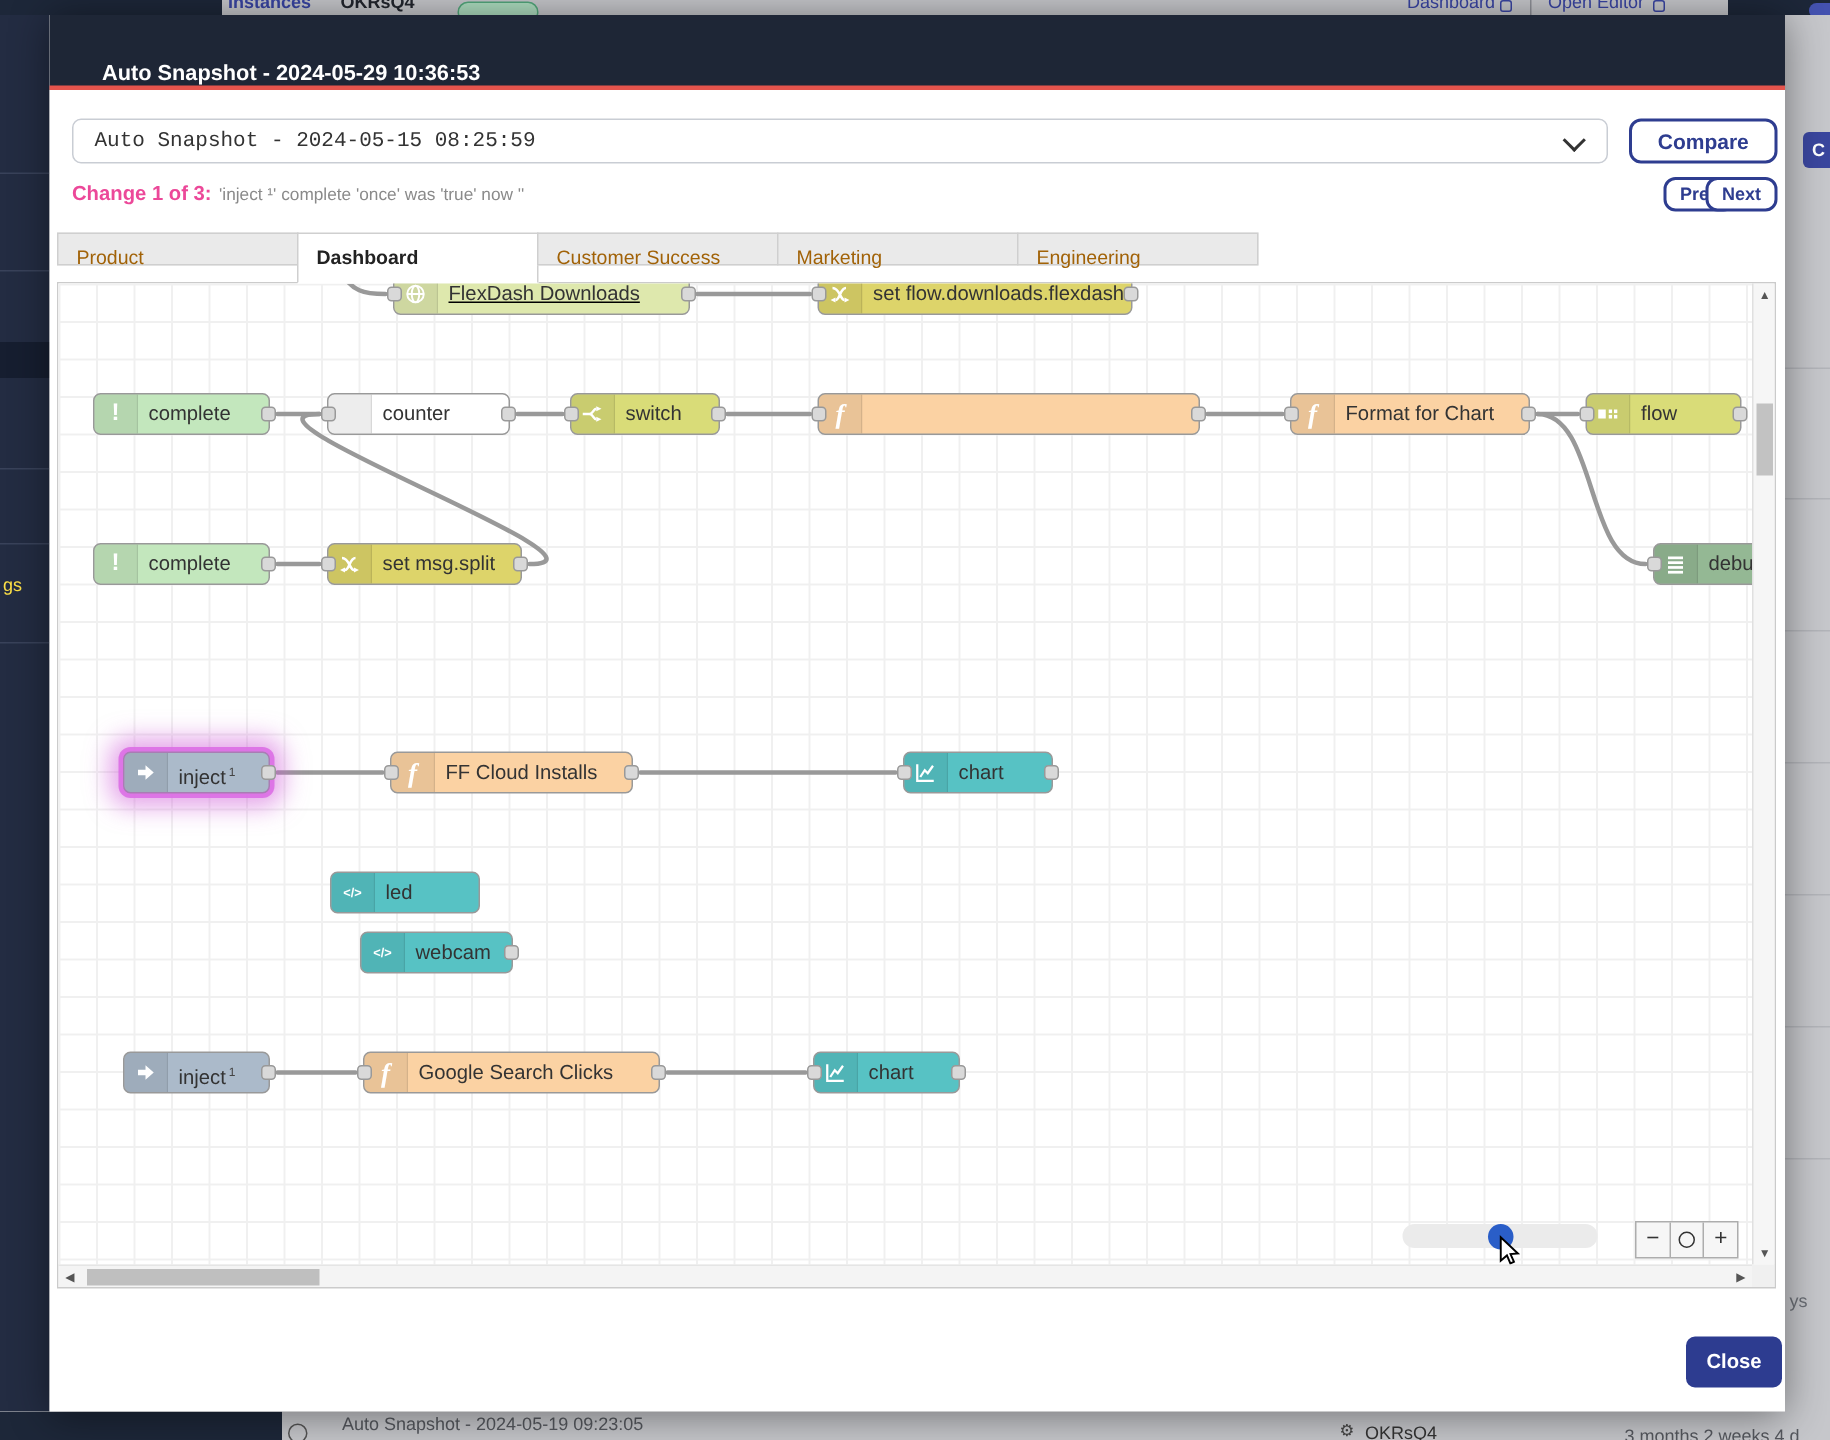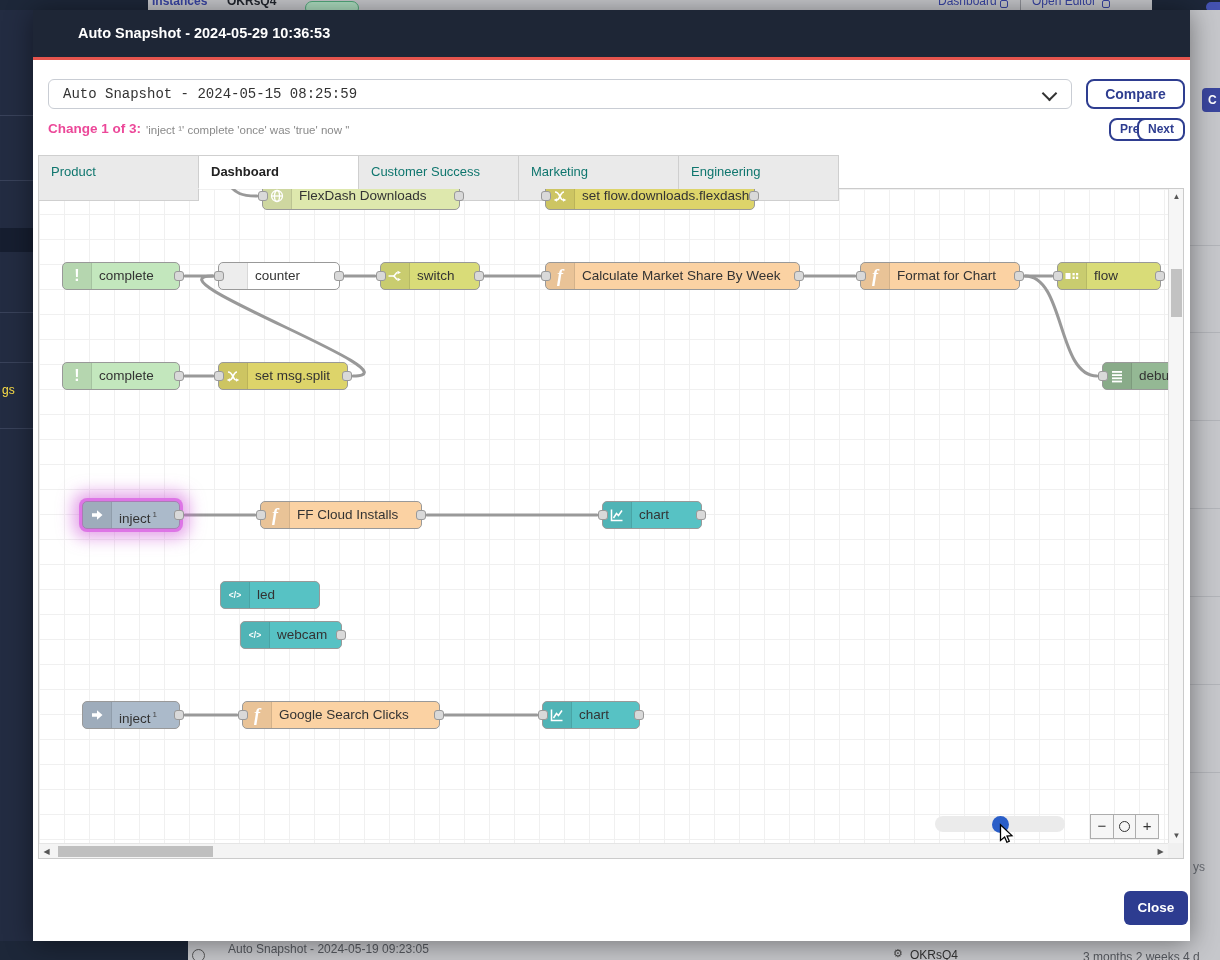--- a/index.html
+++ b/index.html
@@ -34,33 +34,33 @@
   .bottomstrip .darkblock{position:absolute;left:0;top:0;width:188px;height:19px;background:#1d2739;}
   .clockcirc{position:absolute;left:192px;top:8px;width:13px;height:13px;border:1.5px solid #555;border-radius:50%;box-sizing:border-box;}
   .fsnap{position:absolute;left:228px;top:1px;font-size:12px;color:#55585e;white-space:nowrap;}
   .fgear{position:absolute;left:893px;top:6px;font-size:11px;color:#444;}
   .fproj{position:absolute;left:910px;top:7px;font-size:12px;color:#333;}
   .fage{position:absolute;left:1083px;top:9px;font-size:12px;color:#55585e;white-space:nowrap;}
 
   
   .modal{left:33px;top:10px;width:1157px;height:931px;background:#fff;box-shadow:0 2px 26px rgba(0,0,0,.45);}
   .modal-header{position:absolute;left:0;top:0;width:100%;height:47px;background:#1e2636;border-bottom:3px solid #e5544d;box-sizing:content-box;}
-  .modal-title{position:absolute;left:35px;top:0;line-height:47px;color:#fff;font-size:14.5px;font-weight:bold;margin-left:10px;}
+  .modal-title{position:absolute;left:35px;top:16px;line-height:47px;color:#fff;font-size:14.5px;font-weight:bold;}
 
   .select{position:absolute;left:15px;top:69px;width:1024px;height:30px;border:1px solid #c9cdd4;border-radius:6px;box-sizing:border-box;background:#fff;font-size:14px;color:#333;line-height:28px;padding-left:14px;cursor:pointer;font-family:Liberation Mono, monospace;}
   .select .chev{position:absolute;right:16px;top:8px;width:9px;height:9px;border-right:2px solid #333;border-bottom:2px solid #333;transform:rotate(45deg);}
   .btn{position:absolute;border:2px solid #2e3d90;border-radius:8px;background:#fff;color:#2e3d90;font-weight:bold;text-align:center;box-sizing:border-box;cursor:pointer;font-family:"Liberation Sans",sans-serif;}
   .btn.compare{left:1053px;top:69px;width:99px;height:30px;font-size:14px;line-height:26px;}
   .btn.prev{left:1048px;top:108px;width:48px;height:23px;font-size:12px;line-height:19px;margin-left:28px;}
   .btn.next{left:1104px;top:108px;width:48px;height:23px;font-size:12px;line-height:19px;}
   .changelabel{position:absolute;left:15px;top:111px;font-size:13.5px;color:#ec4899;font-weight:600;}
   .changedetail{position:absolute;left:113px;top:114px;font-size:11.5px;color:#8a8a8a;}
 
   .tabbar{position:absolute;left:5px;top:145px;height:34px;display:flex;z-index:2;}
-  .tab{width:161px;height:46px;box-sizing:border-box;border:1px solid #cfcfcf;margin-right:-1px;background:#eaeaea;color:#0f766e;font-size:13px;line-height:31px;padding-left:12px;cursor:pointer;}
+  .tab{width:161px;height:22px;box-sizing:border-box;border:1px solid #cfcfcf;margin-right:-1px;background:#eaeaea;color:#a16207;font-size:13px;line-height:31px;padding-left:12px;cursor:pointer;}
   .tab.active{background:#fff;border-bottom:1px solid #fff;color:#222;font-weight:bold;height:34px;}
 
   .flow-wrap{position:absolute;left:5px;top:178px;width:1146px;height:671px;border:1px solid #cbcbcb;box-sizing:border-box;background:#fff;}
   .canvas{position:absolute;left:0;top:0;width:1129px;height:654px;overflow:hidden;
      background-image:linear-gradient(to right,#f0f0f0 1px,transparent 1px),linear-gradient(to bottom,#f0f0f0 1px,transparent 1px);
      background-size:25px 25px;background-color:#fff;}
   .wires{position:absolute;left:0;top:0;z-index:1;}
   .wires path{stroke:#999;stroke-width:3;fill:none;stroke-linecap:round;}
 
   .node{position:absolute;height:28px;border:1px solid #999;border-radius:5px;box-sizing:border-box;z-index:2;cursor:pointer;}
@@ -189,21 +189,21 @@
         <div class="zoomslider"></div>
         <div class="zoomthumb"></div>
         <svg class="cursor" width="22" height="22" viewBox="0 0 24 24">
           <path d="M6 2 L6 19 L10.5 15.2 L13 21 L15.6 19.9 L13.1 14.3 L18.5 13.8 Z" fill="#fff" stroke="#000" stroke-width="1.4"></path>
         </svg>
         <div class="zoombtns">
           <div class="zbtn">−</div>
           <div class="zbtn"><span class="zcircle"></span></div>
           <div class="zbtn">+</div>
         </div>
-      <div class="node" style="left: 223px; top: -7px; width: 198px; background: rgb(222, 232, 173);">
+      <div class="node" style="left: 223px; top: -7px; width: 198px; background: rgb(222, 232, 173); text-decoration: underline;">
             <div class="band">
               <svg viewBox="0 0 16 16" stroke="#fff" stroke-width="1.3" fill="none">
                 <circle cx="8" cy="8" r="5.5"></circle>
                 <ellipse cx="8" cy="8" rx="2.5" ry="5.5"></ellipse>
                 <path d="M2.5 8 H13.5"></path>
               </svg>
             </div>
             <span class="nlabel">FlexDash Downloads</span>
             <span class="port in"></span>
             <span class="port out"></span>
@@ -240,21 +240,20 @@
               </svg>
             </div>
             <span class="nlabel">switch</span>
             <span class="port in"></span>
             <span class="port out"></span>
           </div>
           <div class="node" style="left: 506px; top: 73px; width: 255px; background: rgb(251, 210, 163);">
             <div class="band">
               <span class="ig fx">f</span>
             </div>
-            <span class="nlabel">Calculate Market Share By Week</span>
             <span class="port in"></span>
             <span class="port out"></span>
           </div>
           <div class="node" style="left: 821px; top: 73px; width: 160px; background: rgb(251, 210, 163);">
             <div class="band">
               <span class="ig fx">f</span>
             </div>
             <span class="nlabel">Format for Chart</span>
             <span class="port in"></span>
             <span class="port out"></span>

